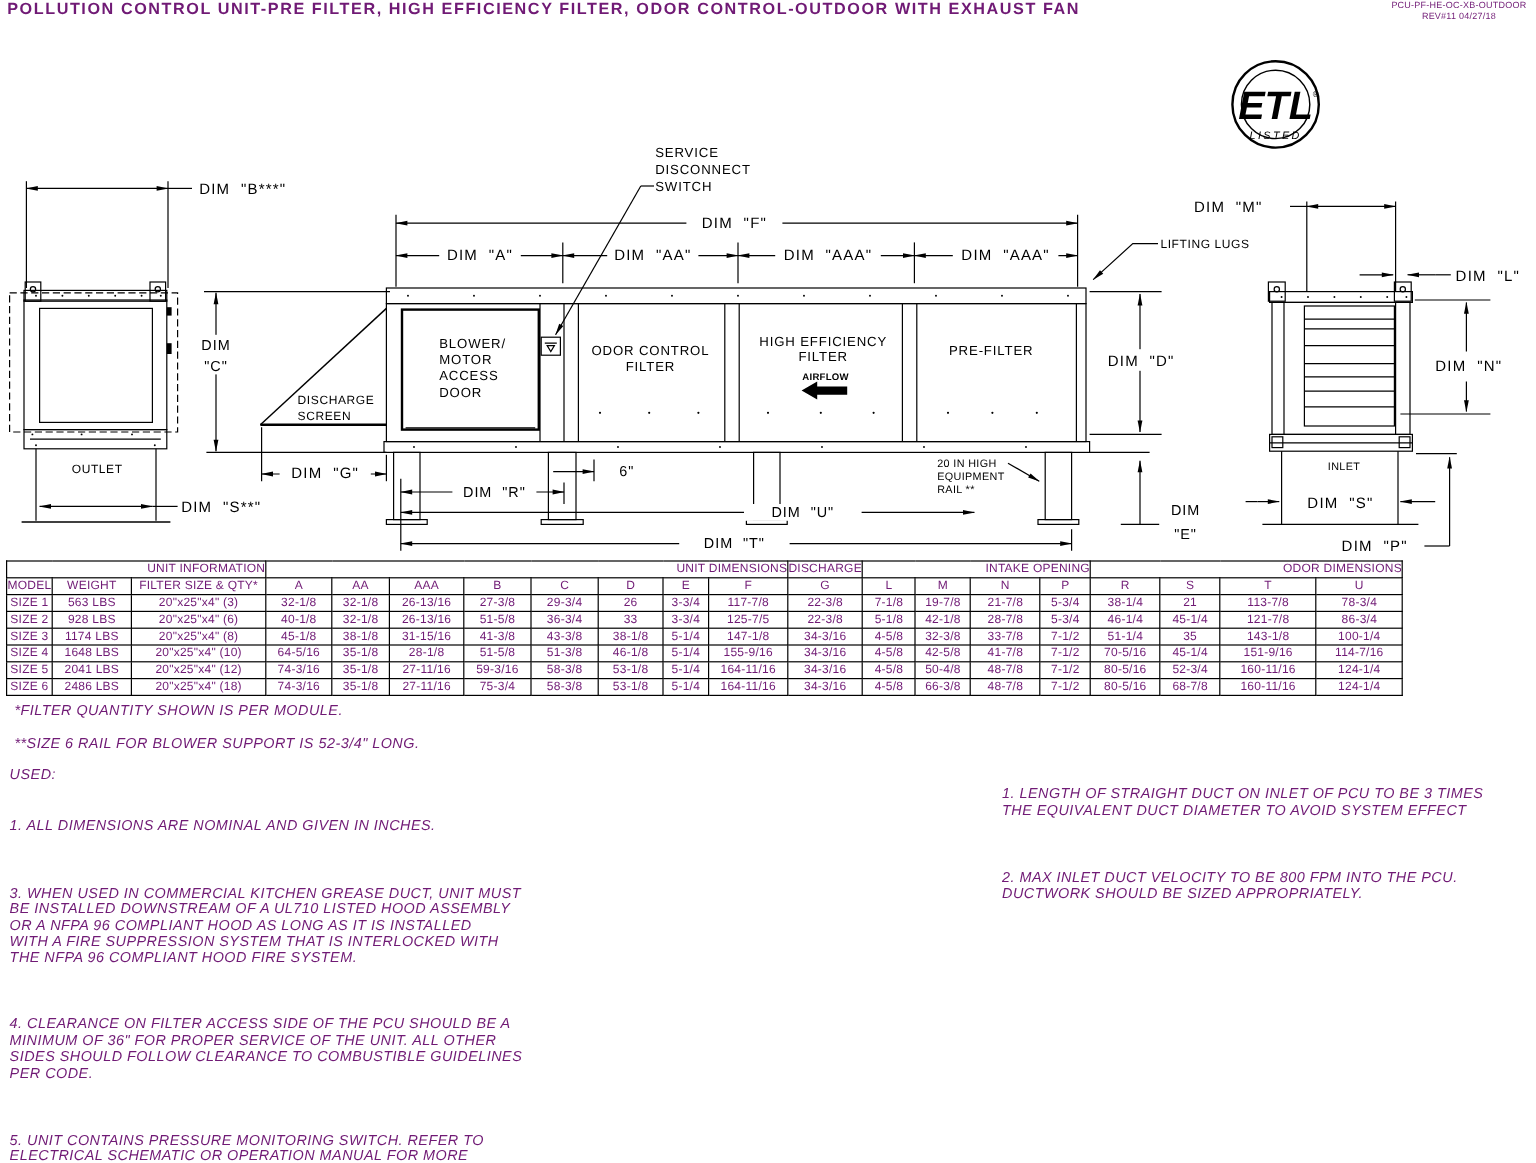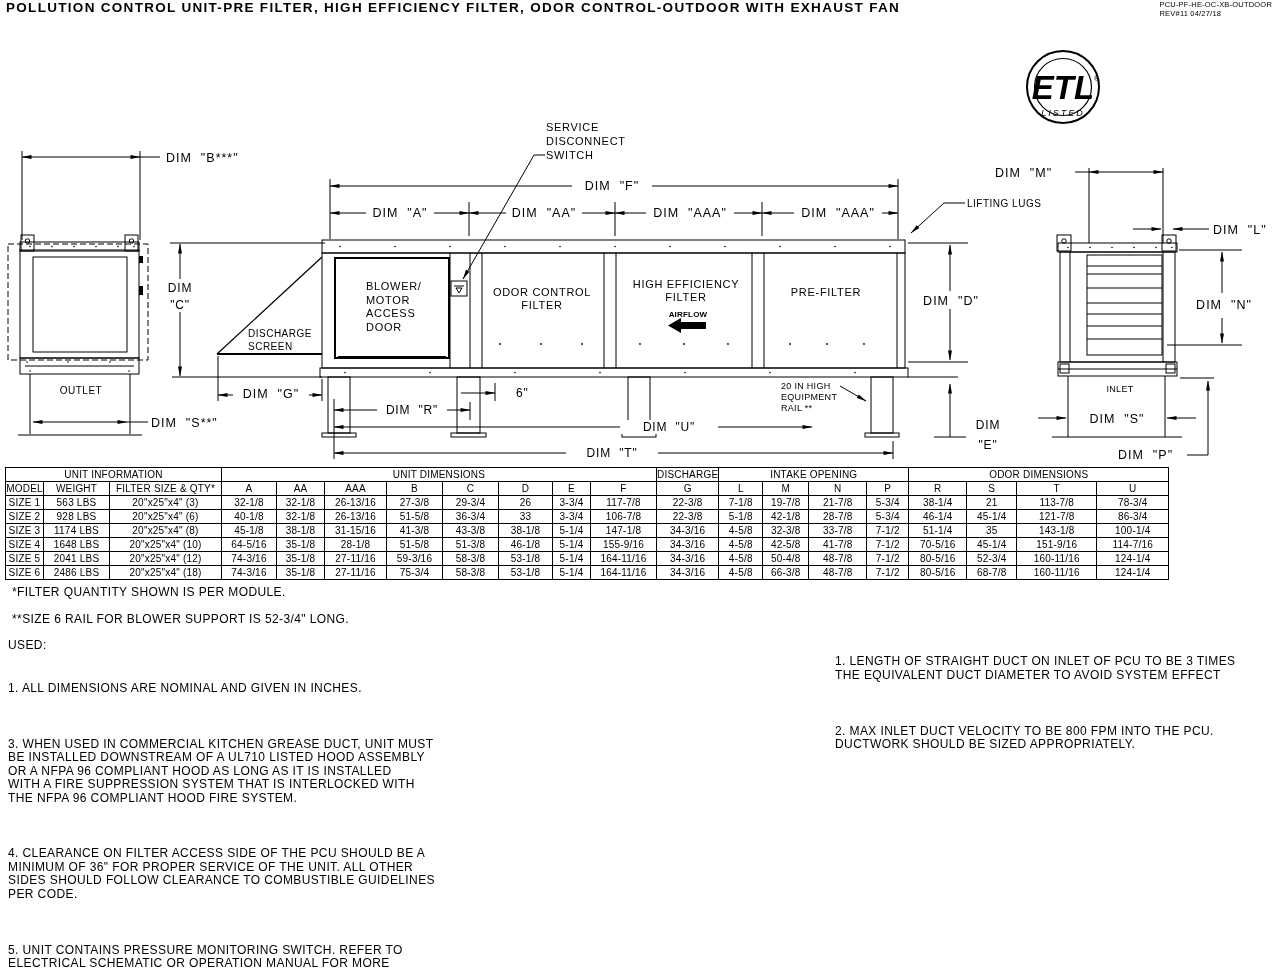--- a/index.html
+++ b/index.html
@@ -1,20 +1,20 @@
 <!DOCTYPE html>
 <html><head>
 <meta charset="utf-8">
 <style>
   html,body{margin:0;padding:0;background:#fff;}
-  .sheet{position:relative;width:1280px;height:969px;background:#fff;color:#000000;
+  .sheet{position:relative;width:1280px;height:969px;background:#fff;color:#701a75;
          font-family:"Liberation Sans",sans-serif;overflow:hidden;}
   .title{position:absolute;left:6px;top:0px;font-size:13.5px;font-weight:bold;
          letter-spacing:1.3px;white-space:nowrap;}
-  .docinfo{position:absolute;right:8px;top:0px;text-align:left;font-size:7.5px;
+  .docinfo{position:absolute;right:8px;top:0px;text-align:center;font-size:7.5px;
            line-height:9px;letter-spacing:0.2px;}
   svg.draw{position:absolute;left:0;top:0;}
   svg.draw text{fill:#000;stroke:none;white-space:pre;font-family:"Liberation Sans",sans-serif;}
   .d125{font-size:12.5px;letter-spacing:1px;}
   .d12{font-size:12px;letter-spacing:0.8px;}
   .d11{font-size:11px;letter-spacing:0.7px;}
   .d10{font-size:10px;letter-spacing:0.5px;}
   .d9{font-size:9px;letter-spacing:0.3px;}
   .d8b{font-size:8px;font-weight:bold;letter-spacing:0.2px;}
   .mid{text-anchor:middle;}
@@ -25,24 +25,24 @@
   .dash{stroke:#000;stroke-width:1;fill:none;stroke-dasharray:6 3;}
   .dot{fill:#000;stroke:none;}
   .etl-main{font-family:"Liberation Serif",serif;font-style:italic;font-weight:bold;font-size:33px;}
   .etl-sub{font-family:"Liberation Serif",serif;font-style:italic;font-size:9px;letter-spacing:2px;}
   .etl-reg{font-size:7px;}
   
   .dimtable{position:absolute;left:5px;top:467px;border-collapse:collapse;table-layout:fixed;
             font-size:10px;letter-spacing:0.2px;}
   .dimtable th,.dimtable td{border:1px solid #000;padding:0;height:13px;text-align:center;
             font-weight:normal;overflow:hidden;white-space:nowrap;}
-  .dimtable th.grp{font-size:10px;}
+  .dimtable th.grp{font-size:10px;text-align:right;}
   
   .noteblock{position:absolute;font-size:12px;line-height:13.4px;letter-spacing:0.4px;
-             white-space:pre-line;}
+             white-space:pre-line;font-style:italic;}
   .noteblock p{margin:16px 0 13px 0;}
   .noteblock .hd{margin:0 0 0 0;}
 </style>
 </head>
 <body>
 
 <div class="sheet">
 
   <div class="title">POLLUTION CONTROL UNIT-PRE FILTER, HIGH EFFICIENCY FILTER, ODOR CONTROL-OUTDOOR WITH EXHAUST FAN</div>
   <div class="docinfo">
@@ -462,21 +462,21 @@
           <td>SIZE 2</td>
           <td>928 LBS</td>
           <td>20"x25"x4" (6)</td>
           <td>40-1/8</td>
           <td>32-1/8</td>
           <td>26-13/16</td>
           <td>51-5/8</td>
           <td>36-3/4</td>
           <td>33</td>
           <td>3-3/4</td>
-          <td>106-7/8</td>
+          <td>125-7/5</td>
           <td>22-3/8</td>
           <td>5-1/8</td>
           <td>42-1/8</td>
           <td>28-7/8</td>
           <td>5-3/4</td>
           <td>46-1/4</td>
           <td>45-1/4</td>
           <td>121-7/8</td>
           <td>86-3/4</td>
         </tr>

